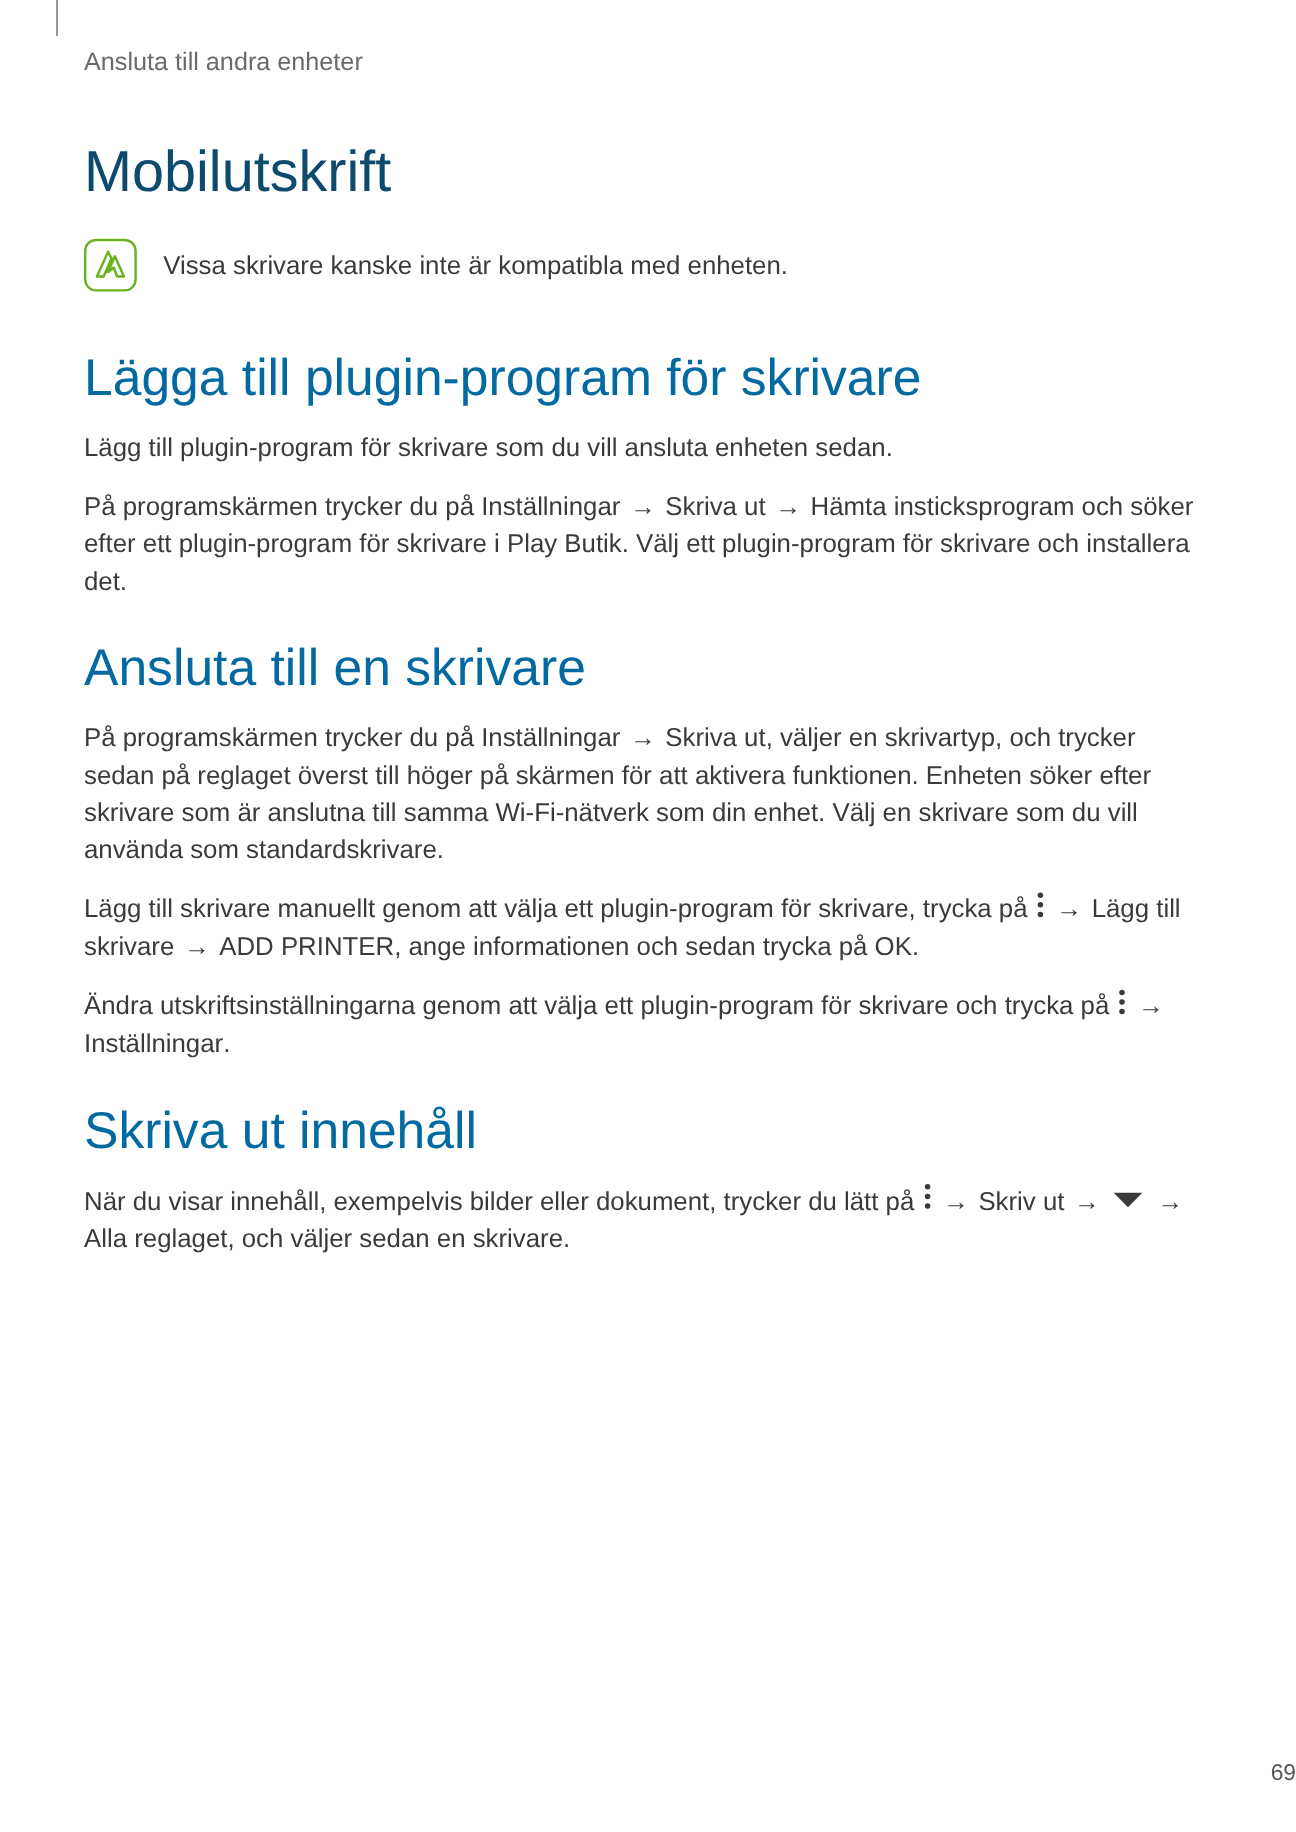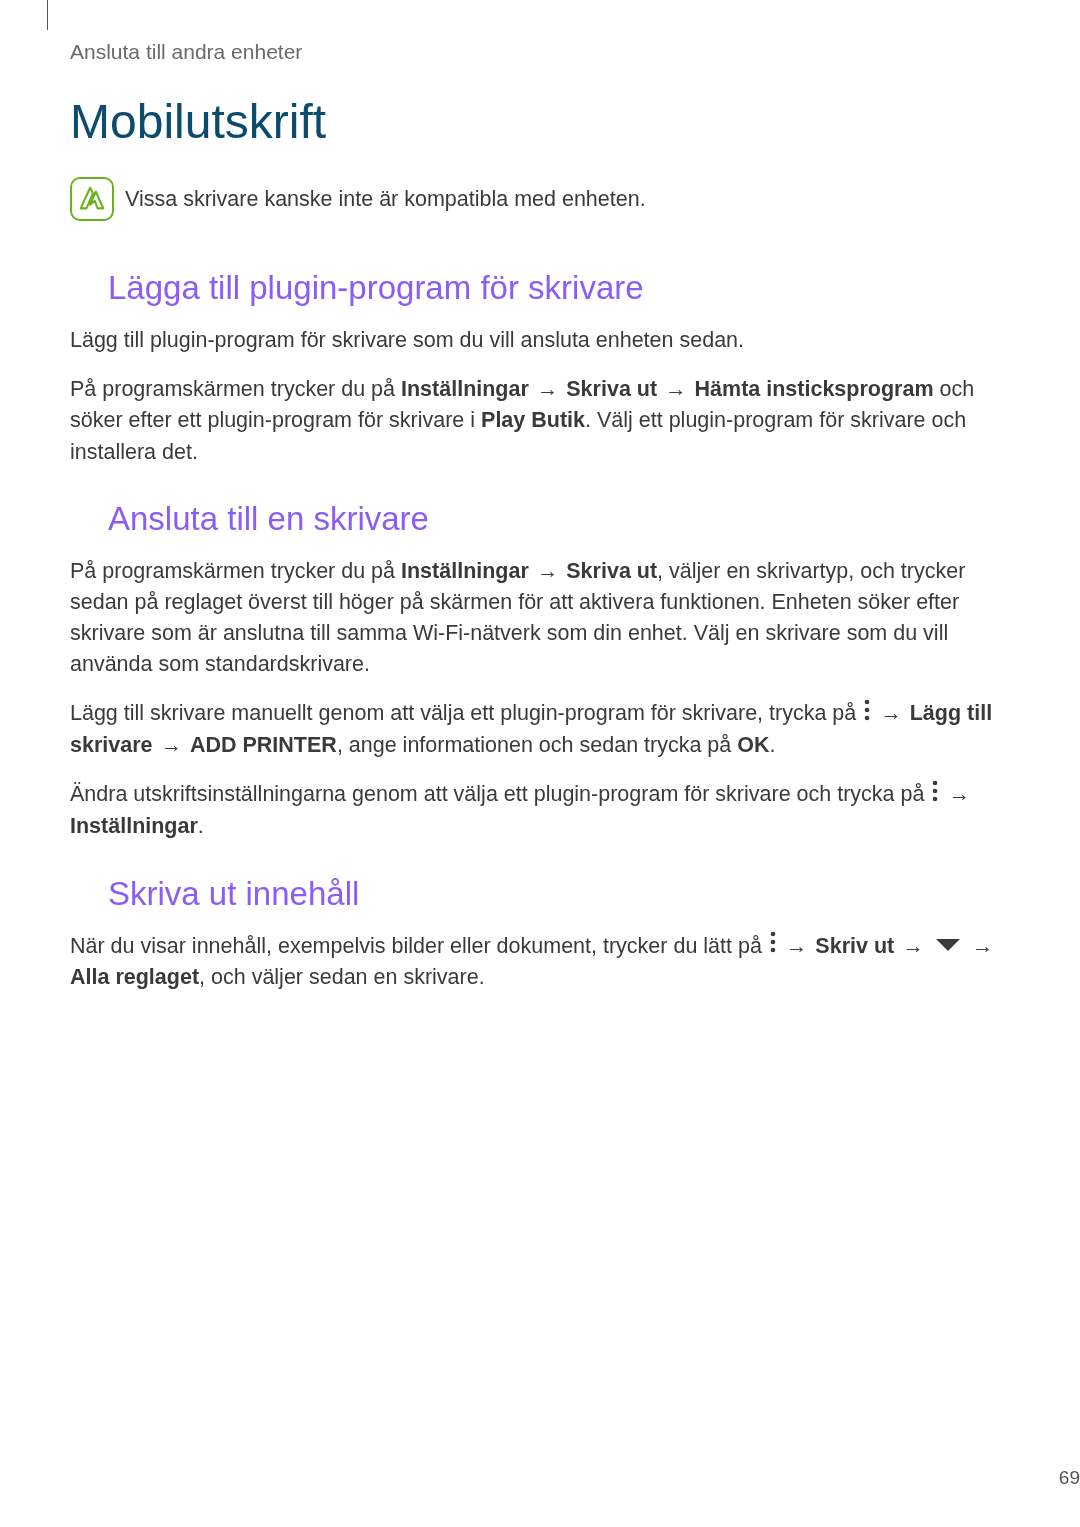--- a/index.html
+++ b/index.html
@@ -15,66 +15,65 @@
     left: 47px;
     top: 0;
     width: 1px;
     height: 30px;
     background: #555;
   }
   .breadcrumb {
     font-size: 21px;
     color: #6a6a6a;
     font-weight: 300;
-    margin-bottom: 30px;
+    margin-bottom: 52px;
   }
   h1.main-title {
     font-size: 48px;
     font-weight: 400;
     color: #0c4a6e;
     margin-bottom: 28px;
   }
   p.body {
     font-size: 21.5px;
     line-height: 1.45;
     color: #3a3a3a;
     font-weight: 300;
     margin-bottom: 18px;
   }
   .note-row {
     display: flex;
     align-items: center;
-    gap: 11px;
+    gap: 22px;
     margin: 18px 0 48px 0;
   }
   .note-icon {
     width: 44px;
     height: 44px;
     border: 2px solid #6bb21f;
     border-radius: 10px;
     display: flex;
     align-items: center;
     justify-content: center;
     flex-shrink: 0;
   }
   .note-icon svg { width: 30px; height: 30px; }
   .note-text {
     font-size: 21.5px;
     font-weight: 300;
     color: #3a3a3a;
   }
   h2.section-title {
-    font-size: 33px;
+    font-size: 43px;
     font-weight: 400;
-    color: #8b5cf6;
+    color: #0369a1;
     margin-top: 32px;
     margin-bottom: 18px;
-    margin-left: 38px;
   }
-  .bold-run { font-weight: 700; }
+  .bold-run { font-weight: 400; }
   .inline-icon {
     display: inline-block;
     vertical-align: middle;
     margin: 0 2px;
   }
   .inline-icon.dots svg { width: 6px; height: 22px; }
   .inline-icon.dropdown svg { width: 28px; height: 16px; }
   .arrow { margin: 0 2px; }
   .page-number {
     position: absolute;

